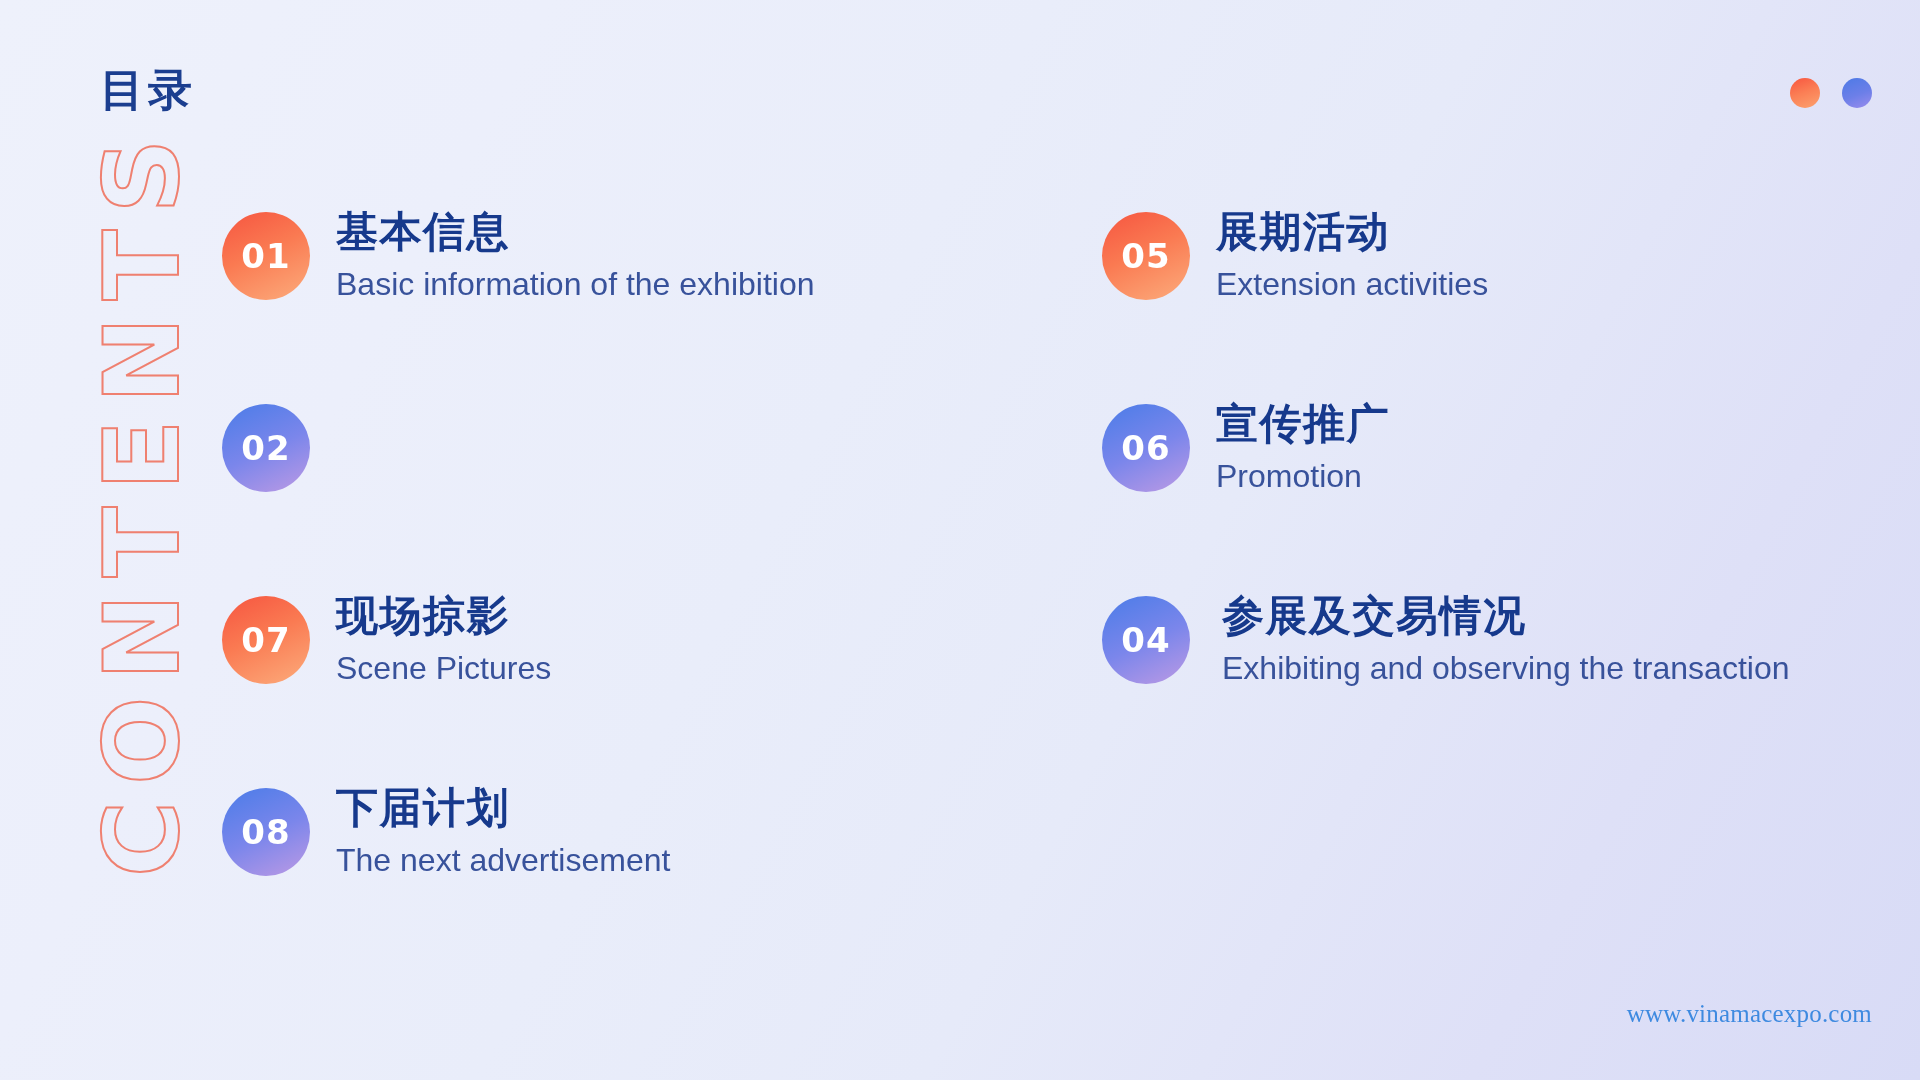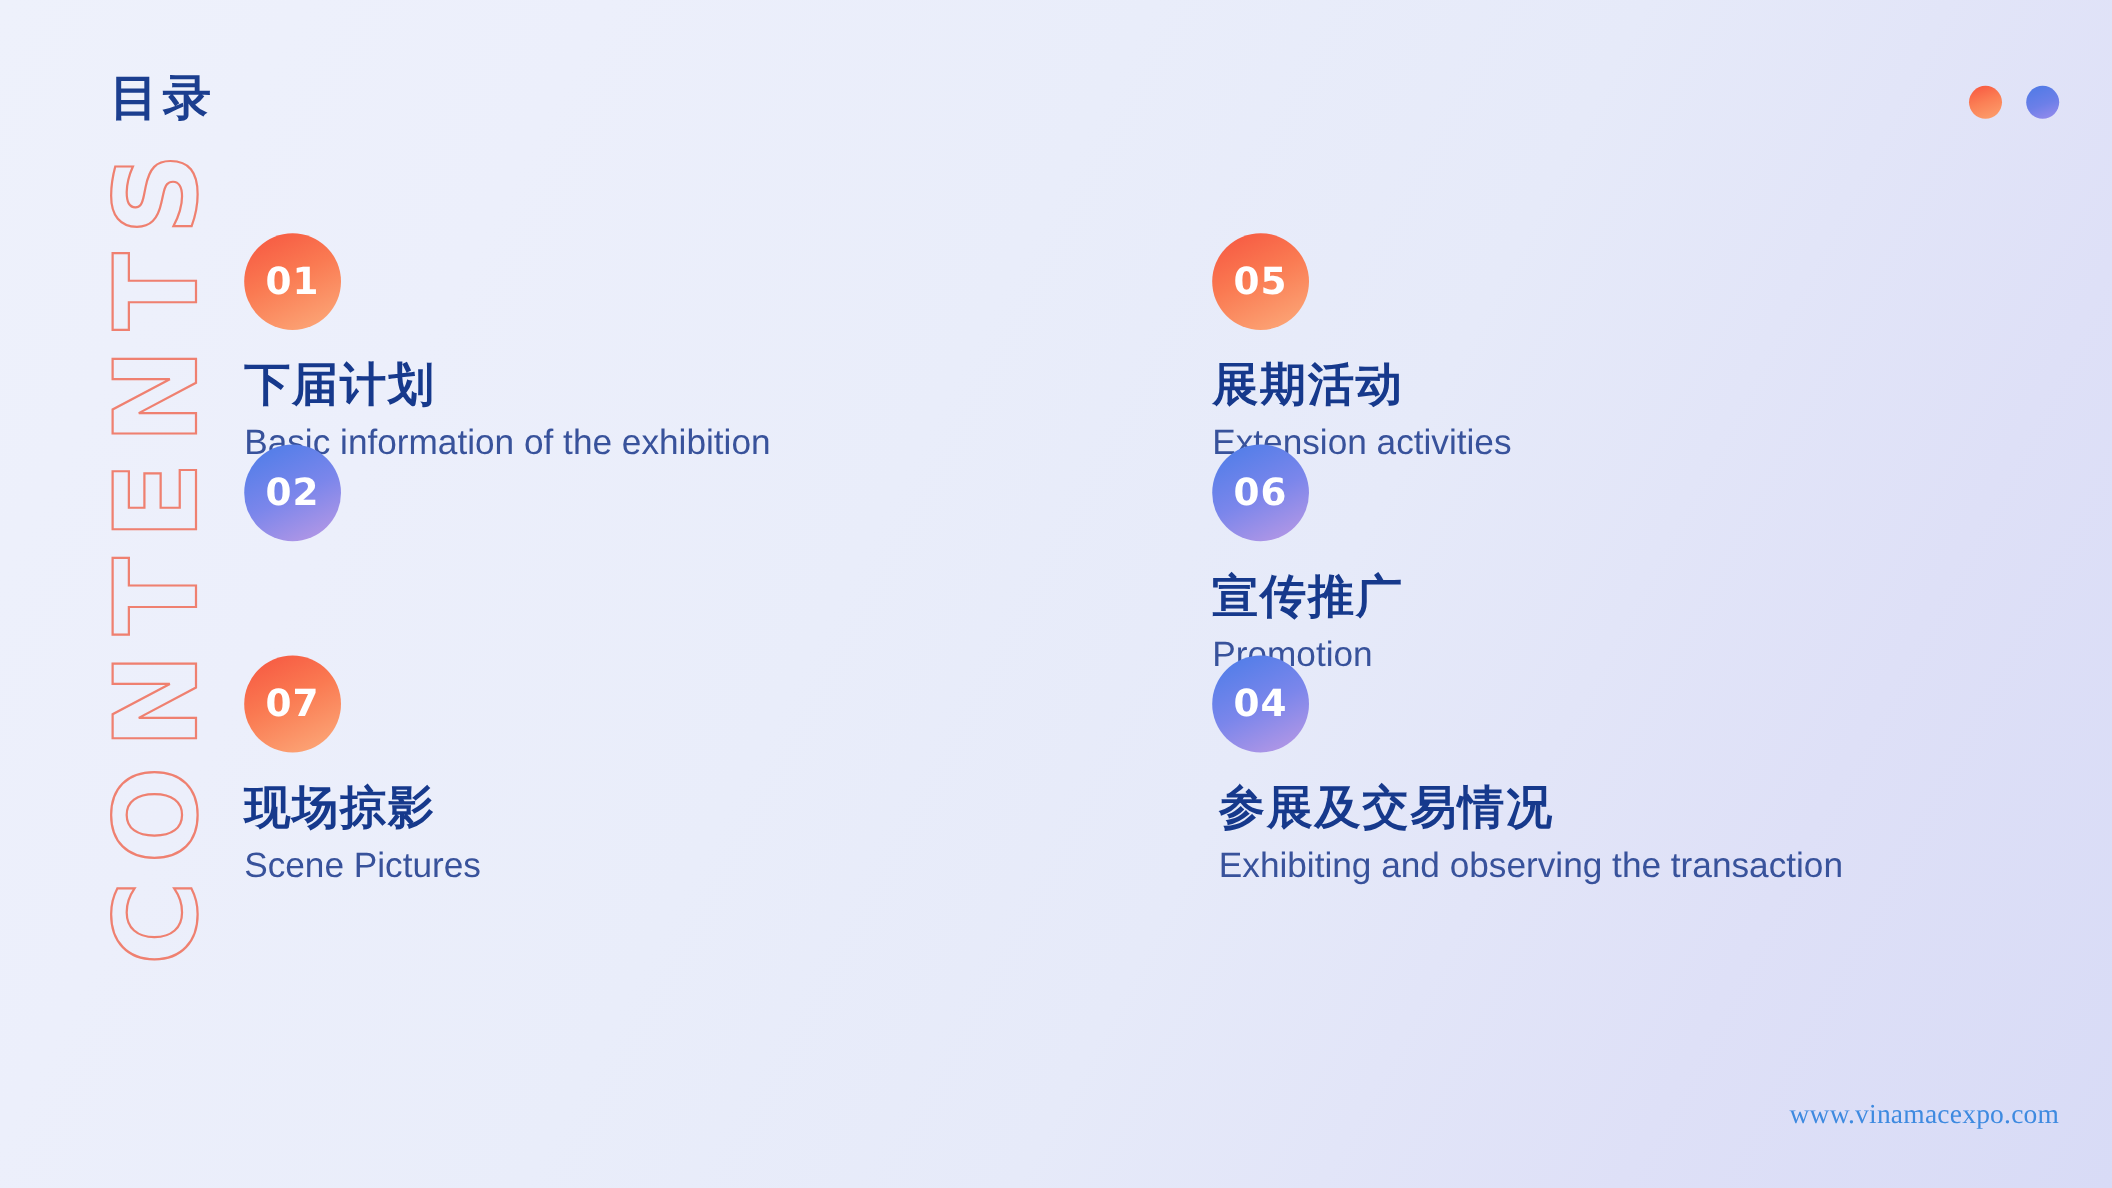--- a/index.html
+++ b/index.html
@@ -76,21 +76,20 @@
     width: 1560px;
     display: grid;
     grid-template-columns: 880px 680px;
     grid-auto-rows: 192px;
   }
 
   .toc-item {
     display: flex;
     align-items: flex-start;
     gap: 26px;
-    flex-direction: column;
   }
 
   .badge {
     flex: 0 0 auto;
     width: 88px;
     height: 88px;
     border-radius: 50%;
     display: flex;
     align-items: center;
     justify-content: center;
@@ -150,21 +149,21 @@
 
 <div class="page-title">目录</div>
 
 <div class="contents-vertical">CONTENTS</div>
 
 <div class="toc">
 
   <div class="toc-item">
     <div class="badge warm">01</div>
     <div class="texts">
-      <div class="item-title">下届计划</div>
+      <div class="item-title">基本信息</div>
       <div class="item-sub">Basic information of the exhibition</div>
     </div>
   </div>
 
   <div class="toc-item">
     <div class="badge warm">05</div>
     <div class="texts">
       <div class="item-title">展期活动</div>
       <div class="item-sub">Extension activities</div>
     </div>
@@ -192,16 +191,23 @@
   </div>
 
   <div class="toc-item indent-sm">
     <div class="badge cool">04</div>
     <div class="texts">
       <div class="item-title">参展及交易情况</div>
       <div class="item-sub">Exhibiting and observing the transaction</div>
     </div>
   </div>
 
+  <div class="toc-item">
+    <div class="badge cool">08</div>
+    <div class="texts">
+      <div class="item-title">下届计划</div>
+      <div class="item-sub">The next advertisement</div>
+    </div>
+  </div>
 
 </div>
 
 <div class="footer-url">www.vinamacexpo.com</div>
 
 </body></html>

